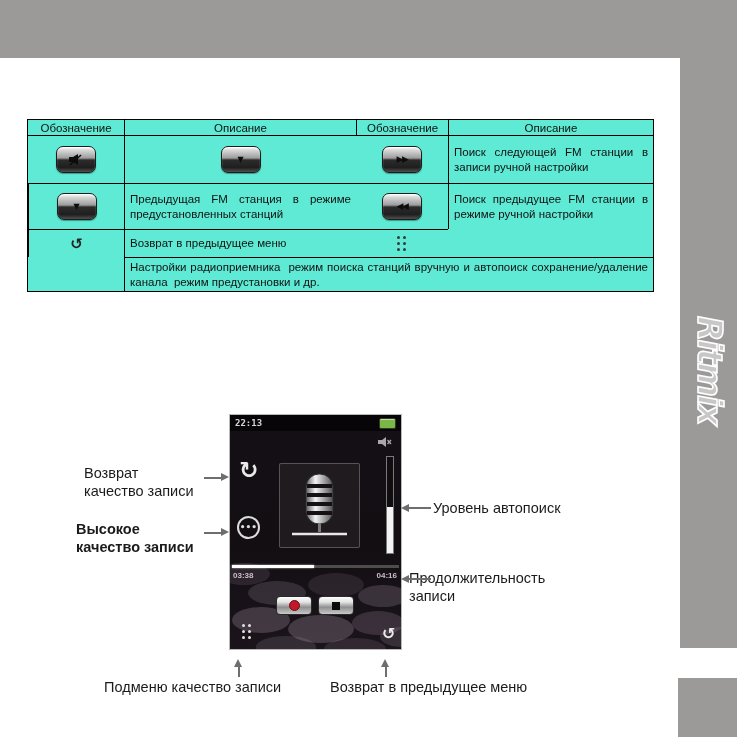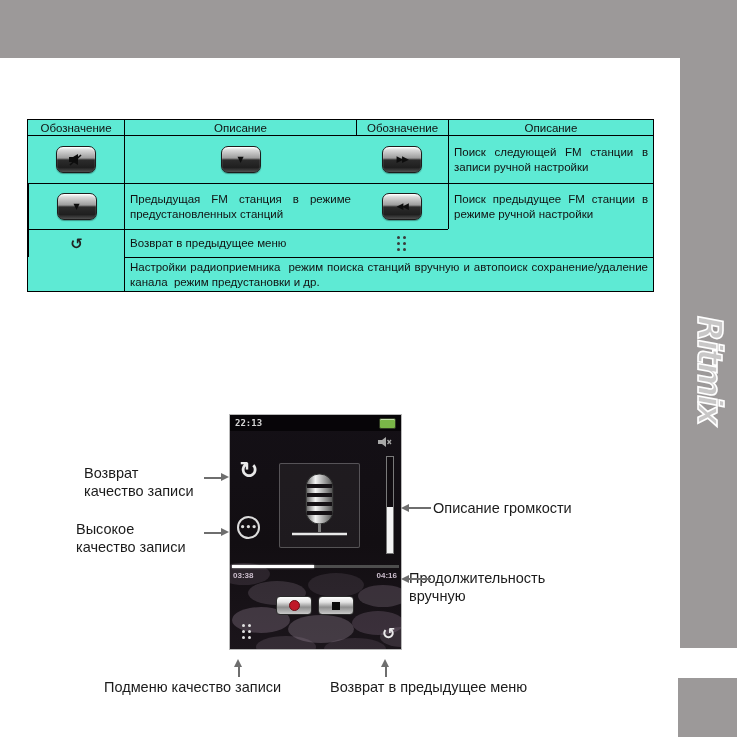--- a/index.html
+++ b/index.html
@@ -235,34 +235,34 @@
     <span class="devret uglyph">↺</span>
   </div>
 
   <div class="lbl" style="left:84px;top:465px;">
     <div>Возврат</div>
     <div>качество записи</div>
   </div>
   <div class="aline-h" style="left:204px;top:477px;width:18px;"></div>
   <div class="ahead-r" style="left:221px;top:473px;"></div>
 
-  <div class="lbl" style="left:76px;top:521px;">
+  <div class="lbl" style="left:76px;top:521px;font-weight:bold;">
     <div>Высокое</div>
     <div>качество записи</div>
   </div>
   <div class="aline-h" style="left:204px;top:532px;width:18px;"></div>
   <div class="ahead-r" style="left:221px;top:528px;"></div>
 
-  <div class="lbl" style="left:433px;top:500px;">Описание громкости</div>
+  <div class="lbl" style="left:433px;top:500px;">Уровень автопоиск</div>
   <div class="ahead-l" style="left:401px;top:504px;"></div>
   <div class="aline-h" style="left:408px;top:507px;width:23px;"></div>
 
   <div class="lbl" style="left:409px;top:570px;">
     <div>Продолжительность</div>
-    <div>вручную</div>
+    <div>записи</div>
   </div>
   <div class="ahead-l" style="left:401px;top:575px;"></div>
   <div class="aline-h" style="left:408px;top:578px;width:23px;"></div>
 
   <div class="lbl" style="left:104px;top:679px;">Подменю качество записи</div>
   <div class="ahead-u" style="left:234px;top:659px;"></div>
   <div class="aline-v" style="left:238px;top:666px;height:11px;"></div>
 
   <div class="lbl" style="left:330px;top:679px;">Возврат в предыдущее меню</div>
   <div class="ahead-u" style="left:381px;top:659px;"></div>

